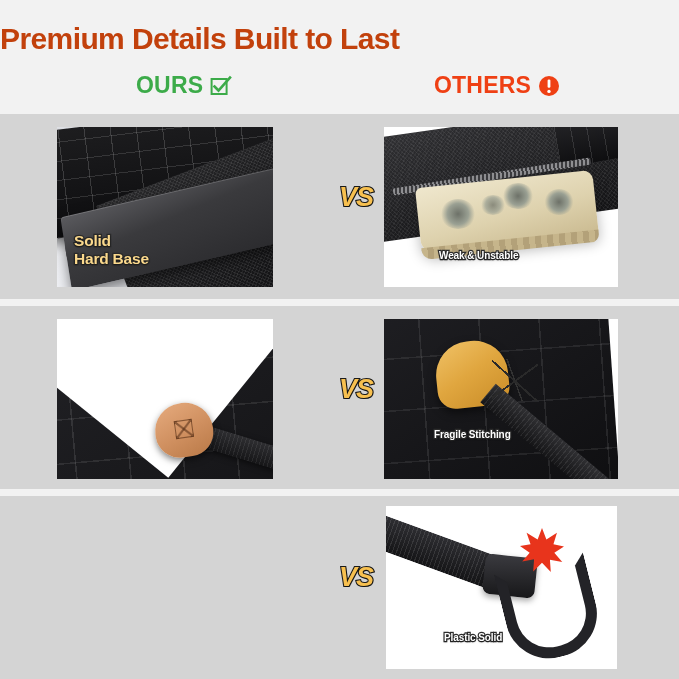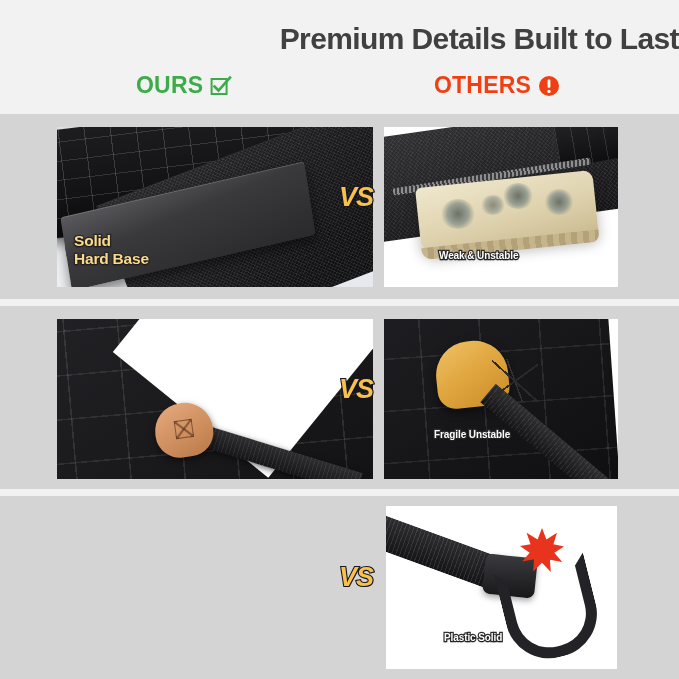--- a/index.html
+++ b/index.html
@@ -25,25 +25,25 @@
     position: absolute;
     left: 0; top: 0;
     width: 679px;
     height: 114px;
     background: #f2f2f2;
   }
   .main-title {
     position: absolute;
     left: 0; top: 20px;
     width: 679px;
-    text-align: right;
+    text-align: left;
     font-size: 30px;
     font-weight: bold;
     letter-spacing: -0.6px;
-    color: #404040;
+    color: #c2410c;
     line-height: 38px;
     white-space: nowrap;
   }
   .col-labels {
     position: absolute;
     left: 0; top: 70px;
     width: 679px;
     height: 40px;
   }
   .col-label {
@@ -86,21 +86,21 @@
   .row-2 { top: 306px; height: 183px; }
   .row-3 { top: 496px; height: 183px; }
 
   .panel {
     position: absolute;
     overflow: hidden;
     background: #ffffff;
   }
   .panel-left {
     left: 57px; top: 13px;
-    width: 316px; height: 160px;
+    width: 216px; height: 160px;
   }
   .panel-right {
     left: 384px; top: 13px;
     width: 234px; height: 160px;
   }
   .row-3 .panel-left { top: 10px; height: 165px; }
   .row-3 .panel-right { left: 386px; top: 10px; width: 231px; height: 163px; }
 
   .vs-badge {
     position: absolute;
@@ -477,21 +477,21 @@
     <div class="vs-badge">VS</div>
 
     <div class="panel panel-right">
       <div class="art">
         <div class="r2r-bg"></div>
         <div class="r2r-fabric"></div>
         <div class="r2r-tab"></div>
         <div class="r2r-strap"></div>
         <div class="r2r-threads"></div>
       </div>
-      <div class="caption white cap-r2-right">Fragile Unstable</div>
+      <div class="caption white cap-r2-right">Fragile Stitching</div>
     </div>
 
   </div>
 
   <div class="row row-3">
 
 
     <div class="vs-badge">VS</div>
 
     <div class="panel panel-right">

